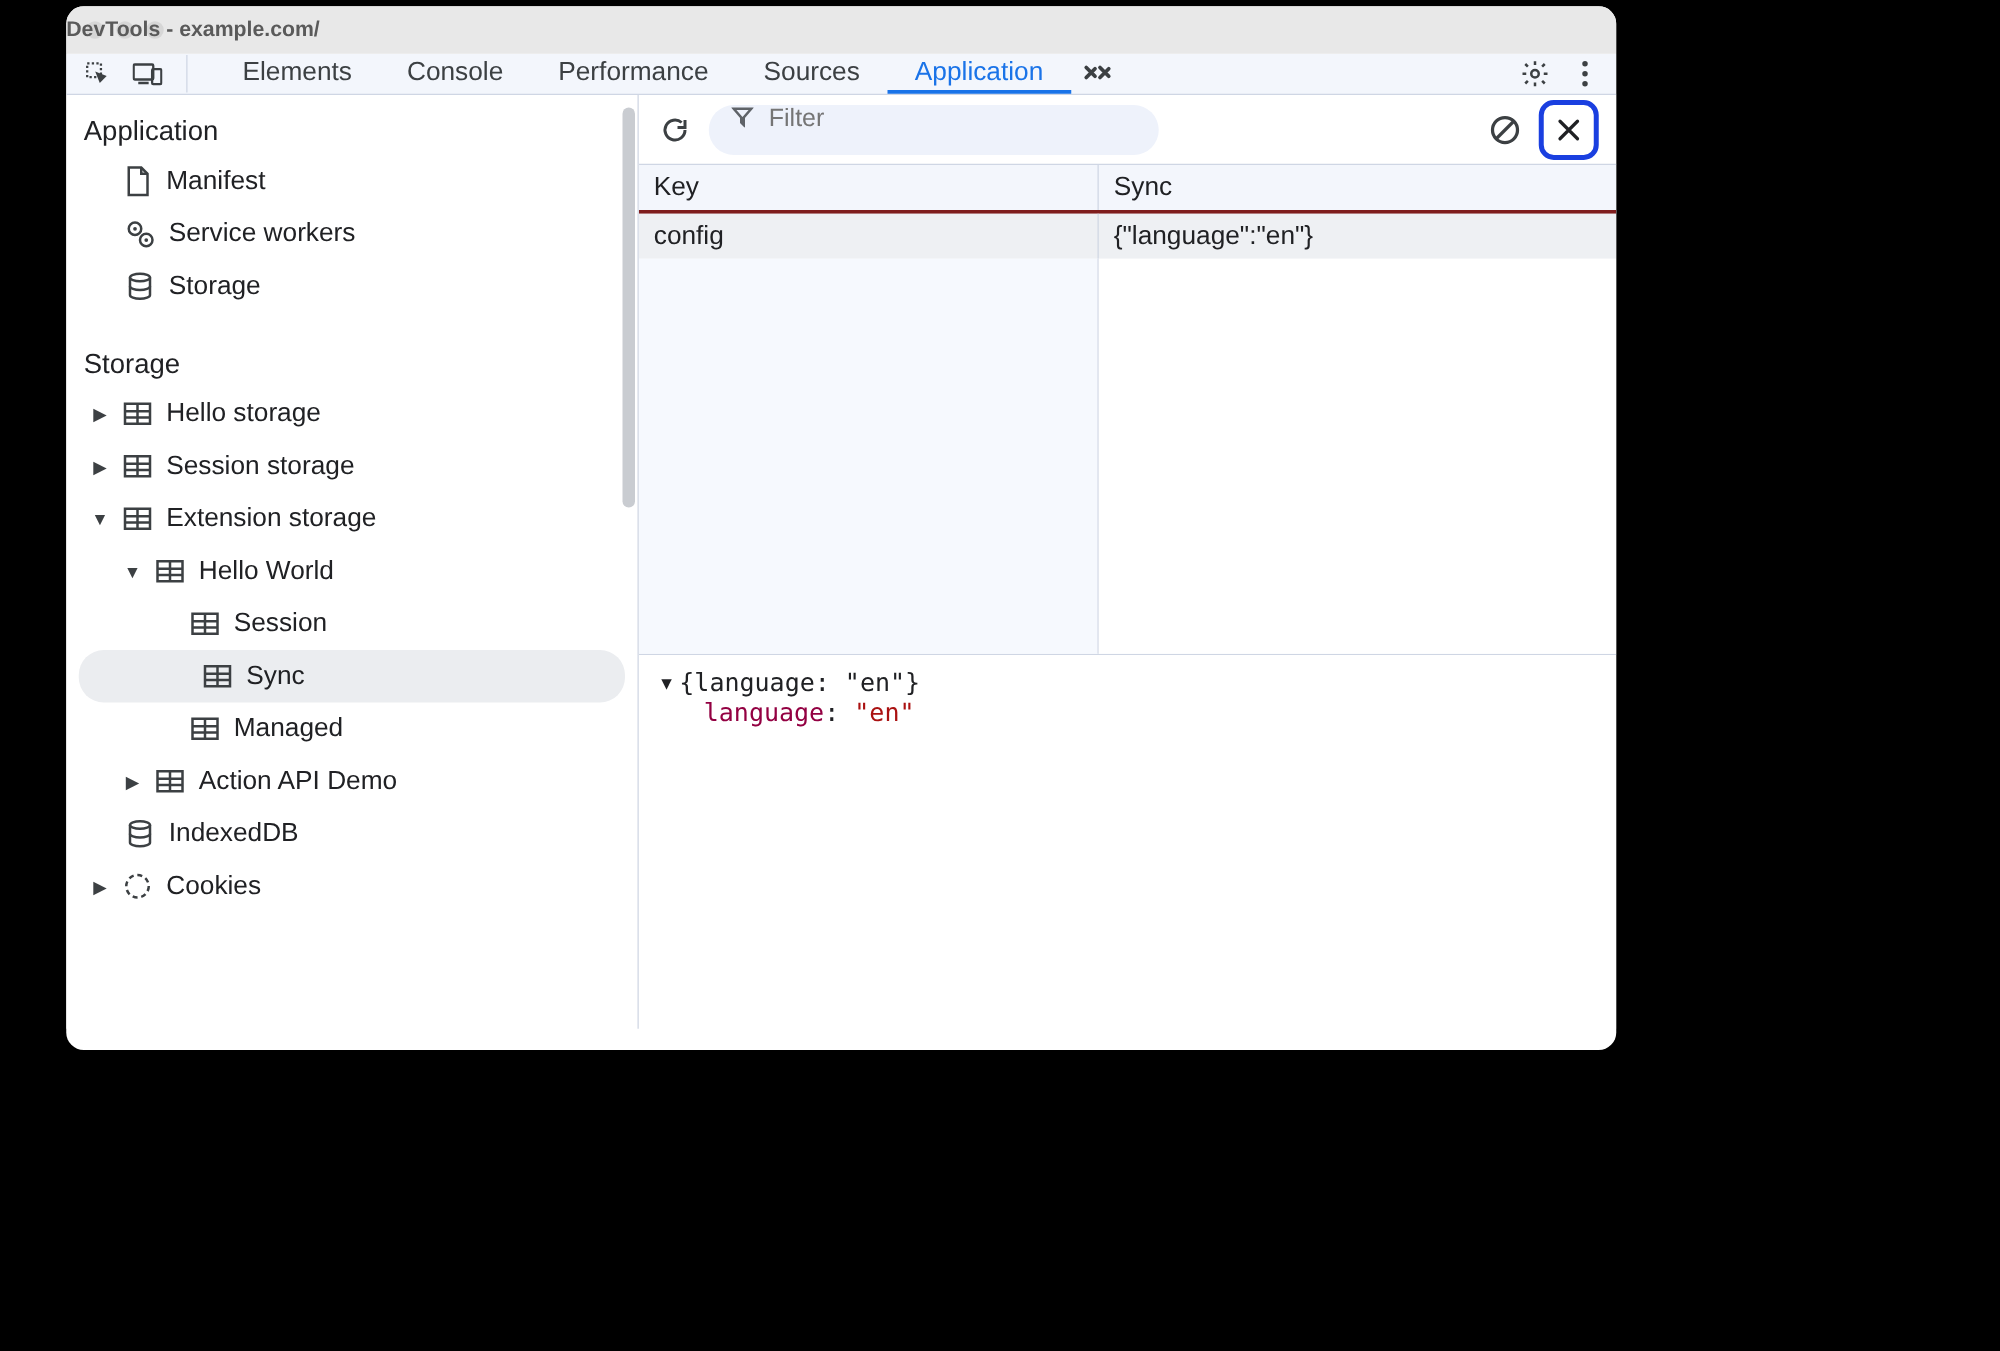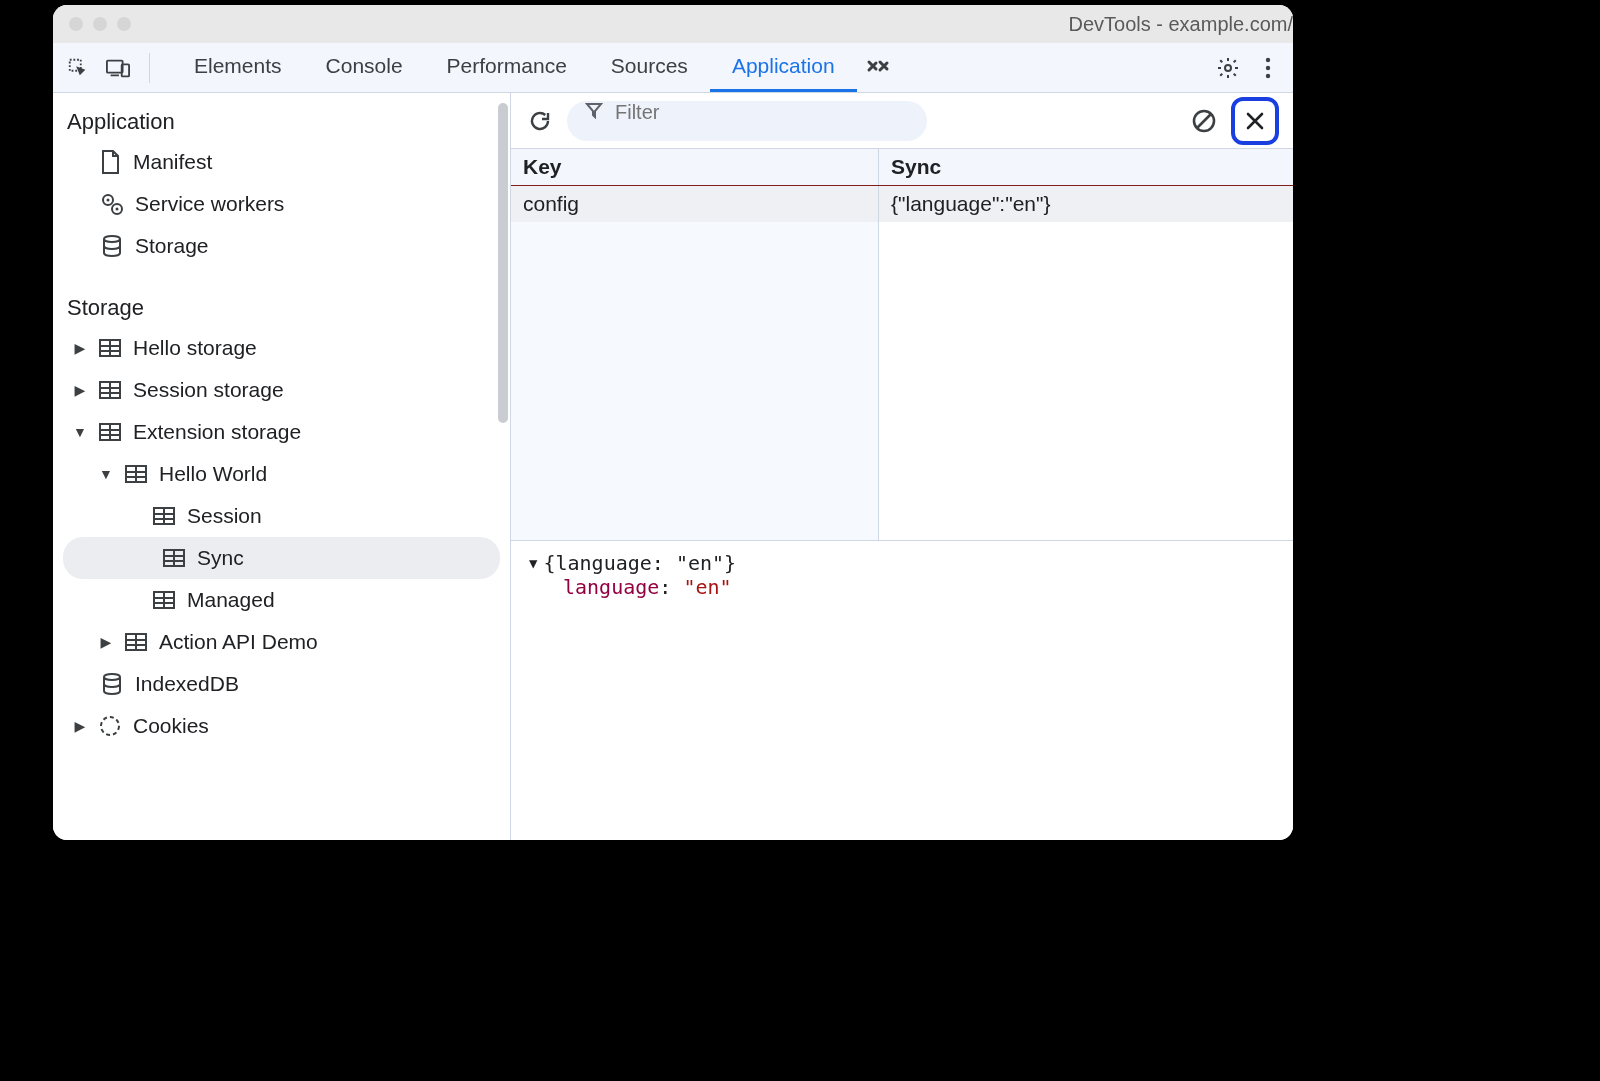--- a/index.html
+++ b/index.html
@@ -31,29 +31,29 @@
     display: flex;
     gap: 10px;
     padding-left: 16px;
   }
   .traffic-lights .dot {
     width: 14px; height: 14px; border-radius: 50%; background: #d6d6d6;
   }
   .title {
     position: absolute;
     left: 0; right: 0;
-    text-align: right;
-    font-size: 20px;
+    text-align: left;
+    font-size: 17px;
     color: #5a5a5a;
-    font-weight: 400;
+    font-weight: 700;
     pointer-events: none;
   }
 
   .tabbar {
-    height: 50px;
+    height: 33px;
     border-bottom: 1px solid #cfd6e4;
     background: #f3f6fc;
     display: flex;
     align-items: center;
     padding: 0 10px;
   }
   .tb-left, .tb-right { display: flex; align-items: center; gap: 10px; }
   .tb-tabs { display: flex; align-items: stretch; margin-left: 16px; height:100%; }
   .tb-tab {
     padding: 0 22px;
@@ -167,21 +167,21 @@
   }
   .tbl-head, .tbl-row {
     display:flex;
   }
   .tbl-col {
     padding: 6px 12px;
     font-size:21px;
   }
   .col-key { width:368px; border-right:1px solid #cfd6e4; }
   .col-val { flex:1; }
-  .tbl-head { background:#f3f6fc; border-bottom:1px solid #7f1d1d;font-weight:bold; }
+  .tbl-head { background:#f3f6fc; border-bottom:3px solid #7f1d1d; }
   .tbl-row.alt { background:#eef0f3; }
   .tbl-body-rest { flex:1; display:flex; }
   .tbl-body-rest .left { width:368px; border-right:1px solid #cfd6e4; background:#f6f9fe;}
   .tbl-body-rest .right { flex:1; background:#fff;}
 
   .detail {
     flex:1;
     padding: 10px 18px;
     font-family: ui-monospace, Menlo, Consolas, monospace;
     font-size:20px;

